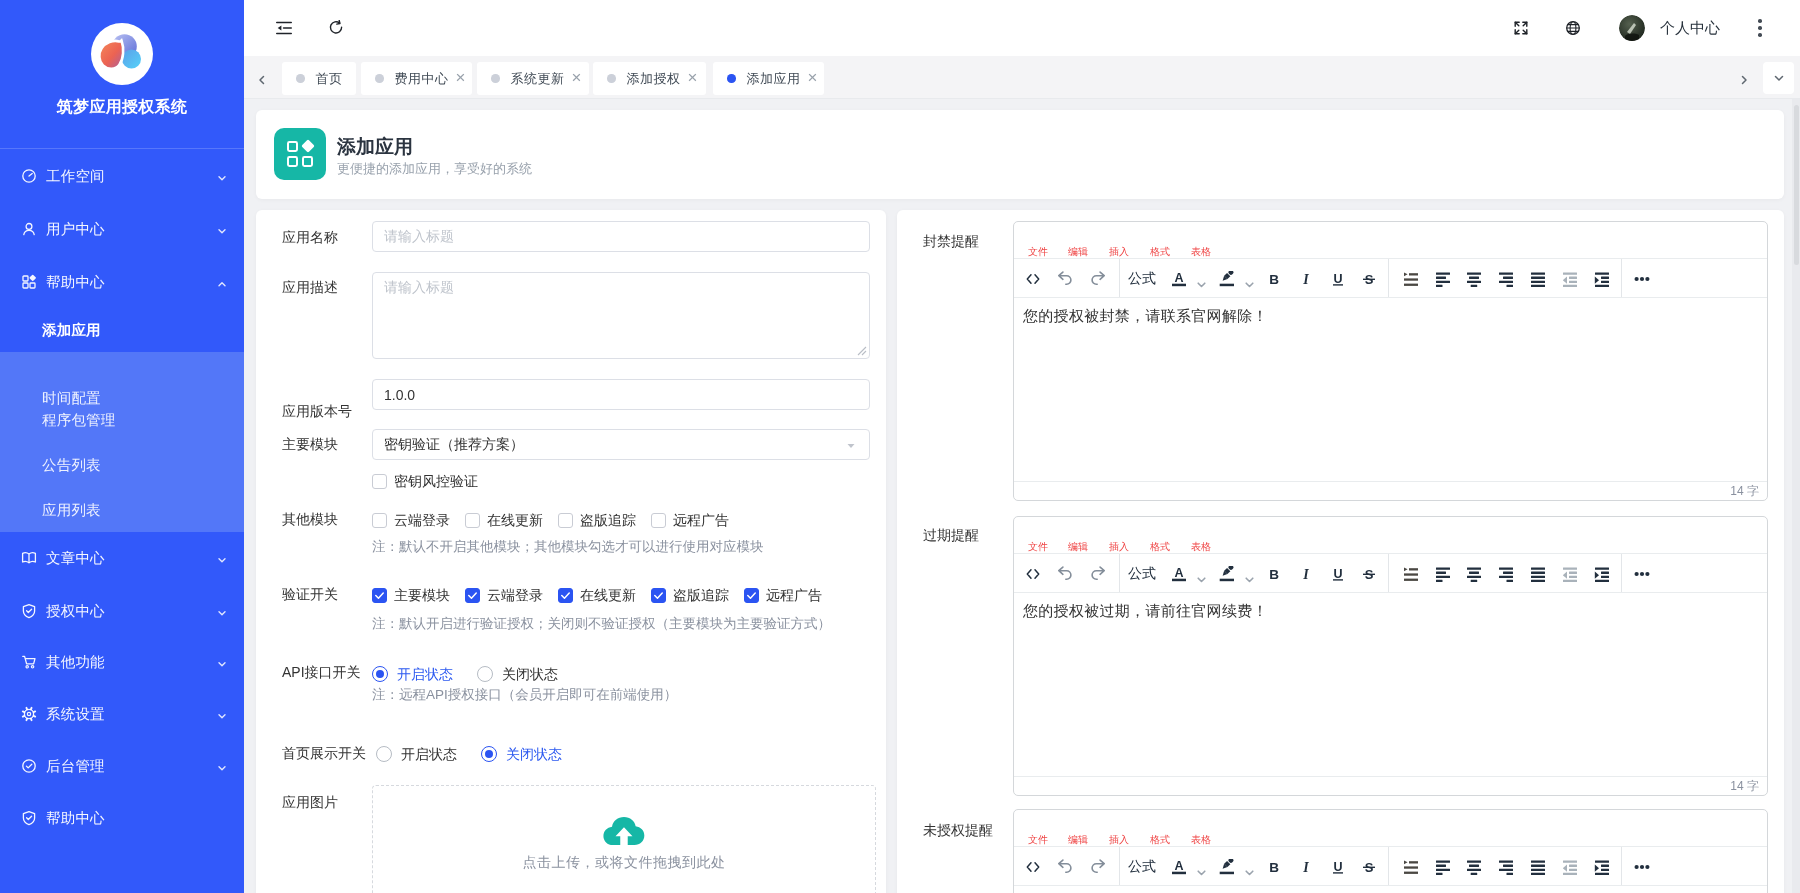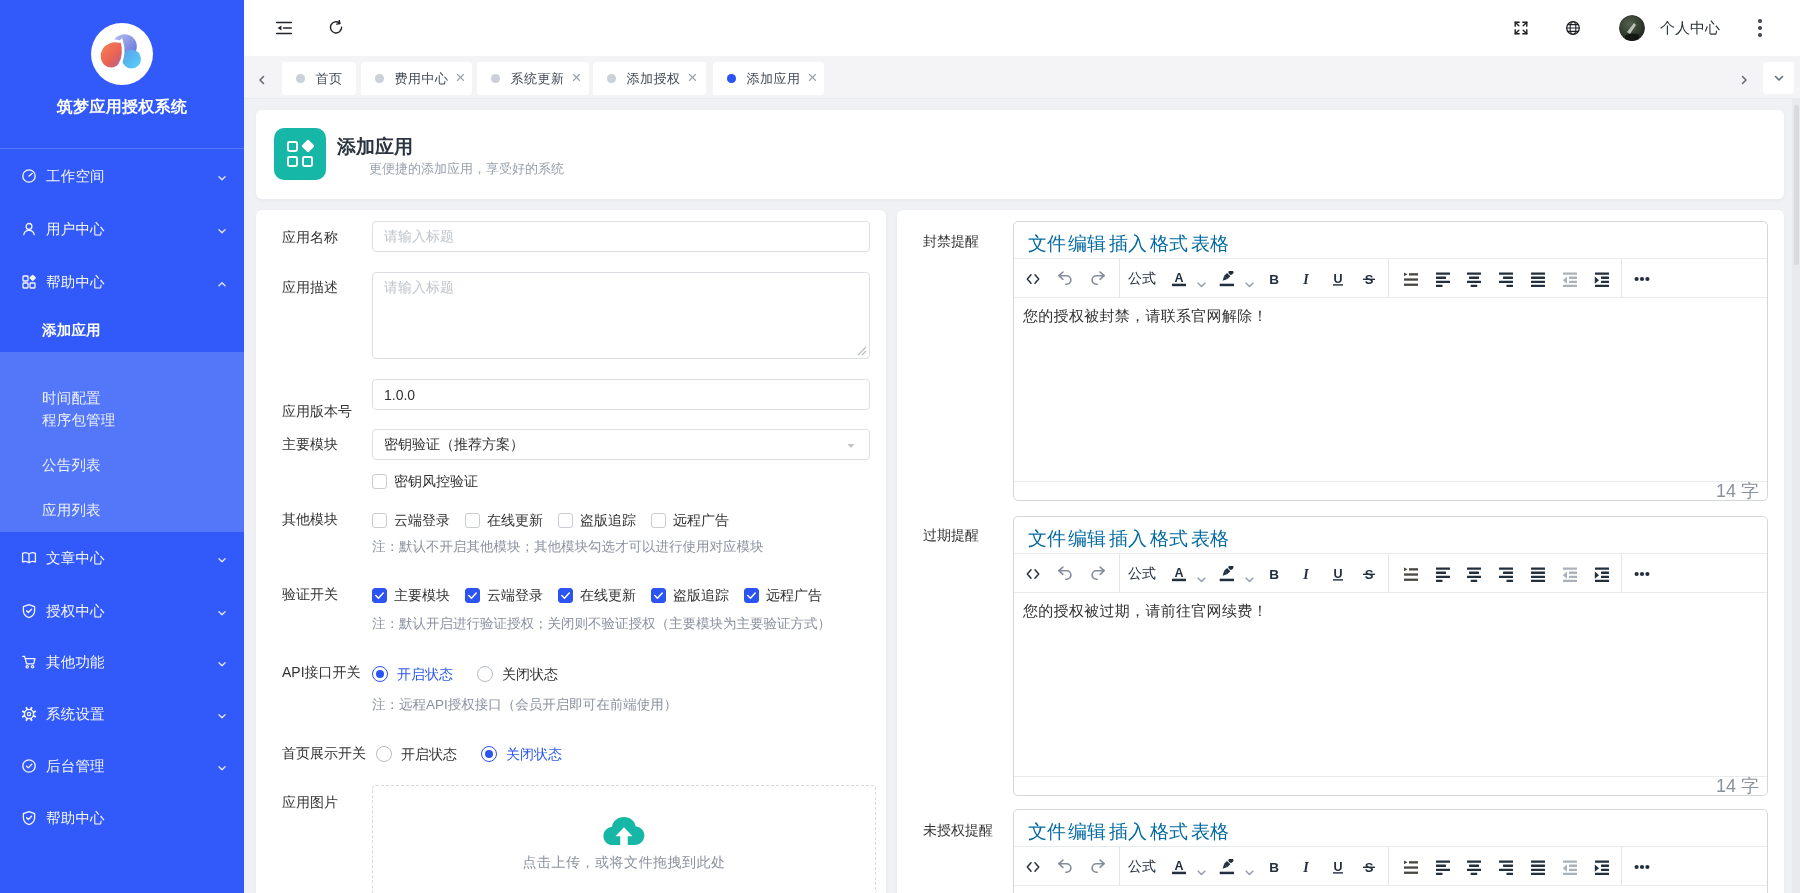--- a/index.html
+++ b/index.html
@@ -24,46 +24,46 @@
 .tnav { position:absolute; top:16px; }
 .tab { position:absolute; top:6px; height:33px; background:#fff; border-radius:3px; display:flex; align-items:center; padding-left:14px; }
 .tdot { width:8.5px; height:8.5px; border-radius:50%; background:#ccd0d9; flex:none; }
 .tdot.active { background:#2b54f2; }
 .ttxt { font-size:13px; color:#404a55; margin-left:11px; letter-spacing:0.5px; white-space:nowrap; }
 .tclose { margin-left:7px; color:#98a1ab; font-size:17px; line-height:1; margin-top:-2px; }
 .tdrop { position:absolute; left:1763px; top:6px; width:31px; height:32px; background:#fff; border-radius:4px; display:flex; align-items:center; justify-content:center; }
 .hcard { position:absolute; left:256px; top:110px; width:1528px; height:89px; background:#fff; border-radius:6px; box-shadow:0 1px 4px rgba(0,0,0,0.04); }
 .hicon { position:absolute; left:18px; top:18px; width:52px; height:52px; border-radius:10px; background:#16b7a6; display:flex; align-items:center; justify-content:center; }
 .htitle { position:absolute; left:81px; top:24px; font-size:19px; font-weight:bold; color:#2b3440; }
-.hsub { position:absolute; left:81px; top:50px; font-size:13px; color:#98a1ac;margin-left:32px; }
+.hsub { position:absolute; left:81px; top:50px; font-size:13px; color:#98a1ac; }
 .card { position:absolute; background:#fff; border-radius:6px; box-shadow:0 1px 4px rgba(0,0,0,0.04); }
 .flabel { position:absolute; left:26px; margin-top:-9px; font-size:14px; color:#333; width:100px; }
 .inp { position:absolute; left:116px; width:498px; border:1px solid #dcdfe6; border-radius:4px; background:#fff; display:flex; align-items:center; padding-left:11px; }
 .ph { color:#bfc4cc; font-size:14px; }
 .val { color:#333; font-size:14px; }
 .note { position:absolute; left:116px; margin-top:-8px; font-size:13.5px; color:#8a919f; white-space:nowrap; }
 .cb { position:absolute; width:15px; height:15px; border:1px solid #c9ccd4; border-radius:3px; background:#fff; display:flex; align-items:center; justify-content:center; }
 .cb.cbc { background:#2b54f2; border-color:#2b54f2; }
 .cblbl { position:absolute; margin-top:-8px; font-size:14px; white-space:nowrap; }
 .rd { position:absolute; width:16px; height:16px; border:1.2px solid #b6bcc4; border-radius:50%; background:#fff; }
 .rd.rdc { border-color:#2b54f2; }
 .rd.rdc::after { content:""; position:absolute; left:50%; top:50%; width:8px; height:8px; margin:-4px 0 0 -4px; border-radius:50%; background:#2b54f2; }
 .upload { position:absolute; left:116px; width:504px; border:1px dashed #d6d9de; border-radius:4px; background:#fff; }
 .uptxt { position:absolute; left:0; top:68px; width:100%; text-align:center; font-size:14px; color:#8a919f; letter-spacing:0.5px; }
 .elabel { position:absolute; font-size:14px; color:#333; white-space:nowrap; }
 .editor { position:absolute; border:1px solid #d4d7da; border-radius:5px; background:#fff; overflow:hidden; }
 .menubar { position:relative; height:37px; border-bottom:1px solid #e9ecee; }
-.mitem { position:absolute; top:9px; font-size:19px; color:#0369a1; }
+.mitem { position:absolute; top:23px; font-size:10px; color:#ef4444; }
 .toolbar { position:relative; height:39px; border-bottom:1px solid #e9ecee; }
 .tsep { position:absolute; top:0; width:1px; height:38px; background:#e3e6e9; }
 .tico { position:absolute; top:11.5px; margin-left:-8px; }
 .ttext { position:absolute; top:11px; margin-left:-15px; font-size:14px; color:#222f3e; }
 .tchev { position:absolute; top:16px; margin-left:-4px; }
 .econtent { position:relative; height:185px; font-size:15px; color:#333; padding:9px 9px 0; letter-spacing:0.3px; }
-.estatus { position:absolute; left:0; bottom:0; width:100%; height:19px; border-top:1px solid #e9ecee; font-size:18px; color:#8a919f; text-align:right; padding-right:8px; line-height:18px;margin-top:36px; }
+.estatus { position:absolute; left:0; bottom:0; width:100%; height:19px; border-top:1px solid #e9ecee; font-size:12px; color:#8a919f; text-align:right; padding-right:8px; line-height:18px;margin-top:36px; }
 .rstrip { position:absolute; left:1792px; top:99px; width:8px; height:794px; background:#e9eaee; }
 .rthumb { position:absolute; left:1793.5px; top:105px; width:5px; height:160px; border-radius:3px; background:#d8dade; }
 </style></head>
 <body>
 <div class="topbar">
 <span class="tbico" style="left:32px;"><svg width="16" height="16" viewBox="0 0 16 16" style="">
         <rect x="0" y="1.8" width="16" height="1.5" rx="0.75" fill="#1f2329"></rect>
         <rect x="6.8" y="7.25" width="9.2" height="1.5" rx="0.75" fill="#1f2329"></rect>
         <path d="M5.4 5.6 V 10.4 L1.7 8 Z" fill="#1f2329"></path>
         <rect x="0" y="12.7" width="16" height="1.5" rx="0.75" fill="#1f2329"></rect>
@@ -353,21 +353,21 @@
       <svg width="15" height="15" viewBox="0 0 15 15" style="">
         <path d="M3.2 7.6 6.3 10.6 11.8 4.6" fill="none" stroke="#fff" stroke-width="1.7" stroke-linecap="round" stroke-linejoin="round"></path>
       </svg>
     </span>
     <span class="cblbl" style="left:510px;top:385px;color:#333">远程广告</span>
 <div class="note" style="top:413px;">注：默认开启进行验证授权；关闭则不验证授权（主要模块为主要验证方式）</div>
 <span class="rd rdc" style="left:116px;top:455.5px;"></span>
     <span class="cblbl" style="left:141px;top:463.5px;color:#2b58f0">开启状态</span>
 <span class="rd" style="left:221px;top:455.5px;"></span>
     <span class="cblbl" style="left:246px;top:463.5px;color:#333">关闭状态</span>
-<div class="note" style="top:494px;">注：远程API授权接口（会员开启即可在前端使用）</div>
+<div class="note" style="top:484px;">注：远程API授权接口（会员开启即可在前端使用）</div>
 <span class="rd" style="left:120px;top:536px;"></span>
     <span class="cblbl" style="left:145px;top:544px;color:#333">开启状态</span>
 <span class="rd rdc" style="left:225px;top:536px;"></span>
     <span class="cblbl" style="left:250px;top:544px;color:#2b58f0">关闭状态</span>
 <div class="upload" style="top:575px;height:130px;">
       <svg width="52" height="41" viewBox="0 0 52 41" style="position:absolute;left:50%;margin-left:-26px;top:22px;">
         <g transform="scale(1.13)">
           <path d="M23 8 C28.5 8 32.5 11.5 33.3 16.2 C37.8 16.8 41 20 41 24.4 C41 29.2 37.2 32.8 32.3 32.8 L13.2 32.8 C8.4 32.8 4.8 29.3 4.8 24.7 C4.8 20.3 8 17.2 12.4 16.5 C13.2 11.5 17.5 8 23 8 Z" fill="#16b7a6"></path>
           <path d="M23 17 L30.5 25 H26.3 V 32.8 H 19.7 V 25 H 15.5 Z" fill="#fff"></path>
         </g>

